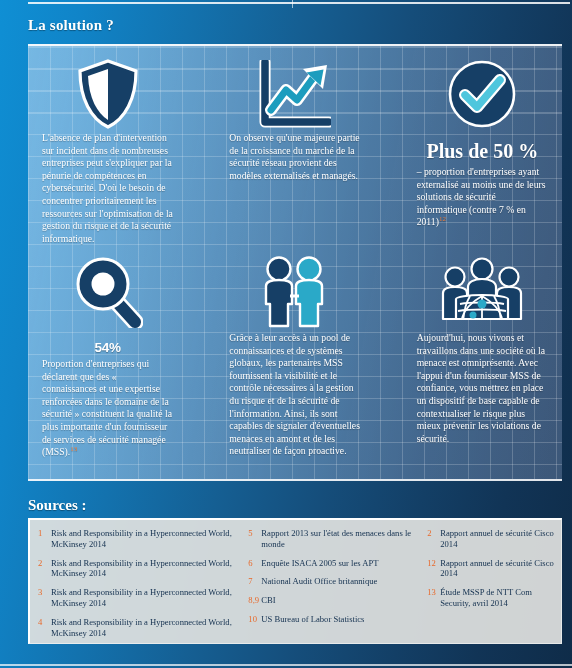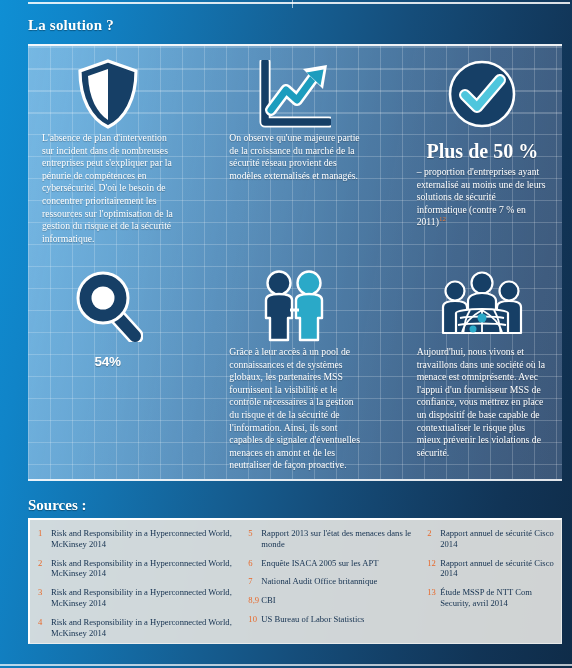--- a/index.html
+++ b/index.html
@@ -100,21 +100,21 @@
 
   
   .row {
     position: absolute;
     left: 0;
     width: 100%;
     display: flex;
     gap: 28px;
   }
   .row-1 { top: 4px;   height: 205px; }
-  .row-2 { top: 214px; height: 232px; }
+  .row-2 { top: 200px; height: 232px; }
 
   .cell {
     width: 33.33%;
     padding: 0 14px;
     display: flex;
     flex-direction: column;
     align-items: center;
   }
 
   .icon-wrap {
@@ -270,20 +270,21 @@
         <div class="cell">
           <div class="icon-wrap tall">
             <svg width="70" height="72" viewBox="0 0 70 72">
               <path d="M42 44 L62 66" stroke="#ffffff" stroke-width="17" stroke-linecap="round"></path>
               <path d="M42 44 L62 66" stroke="#163f66" stroke-width="12" stroke-linecap="round"></path>
               <circle cx="30" cy="28" r="25" fill="#163f66" stroke="#ffffff" stroke-width="3"></circle>
               <circle cx="30" cy="28" r="11.5" fill="#ffffff"></circle>
             </svg>
           </div>
           <div class="card-head small">54%</div>
+          <div class="card-body"><span>Proportion d'entreprises qui déclarent que des « connaissances et une expertise renforcées dans le domaine de la sécurité » constituent la qualité la plus importante d'un fournisseur de services de sécurité managée (MSS).</span><sup class="ref">13</sup></div>
         </div>
 
         <div class="cell">
           <div class="icon-wrap tall">
             <svg width="76" height="72" viewBox="0 0 76 72">
 
               <circle cx="22" cy="13" r="11.5" fill="#163f66" stroke="#ffffff" stroke-width="2.4"></circle>
               <path d="M9 30 C9 26 14 24 22 24 C30 24 35 26 35 30 L35 48 L31 48 L31 70 L13 70 L13 48 L9 48 Z" fill="#163f66" stroke="#ffffff" stroke-width="2.4" stroke-linejoin="round"></path>
 
               <circle cx="52" cy="13" r="11.5" fill="#2aa9c8" stroke="#ffffff" stroke-width="2.4"></circle>

